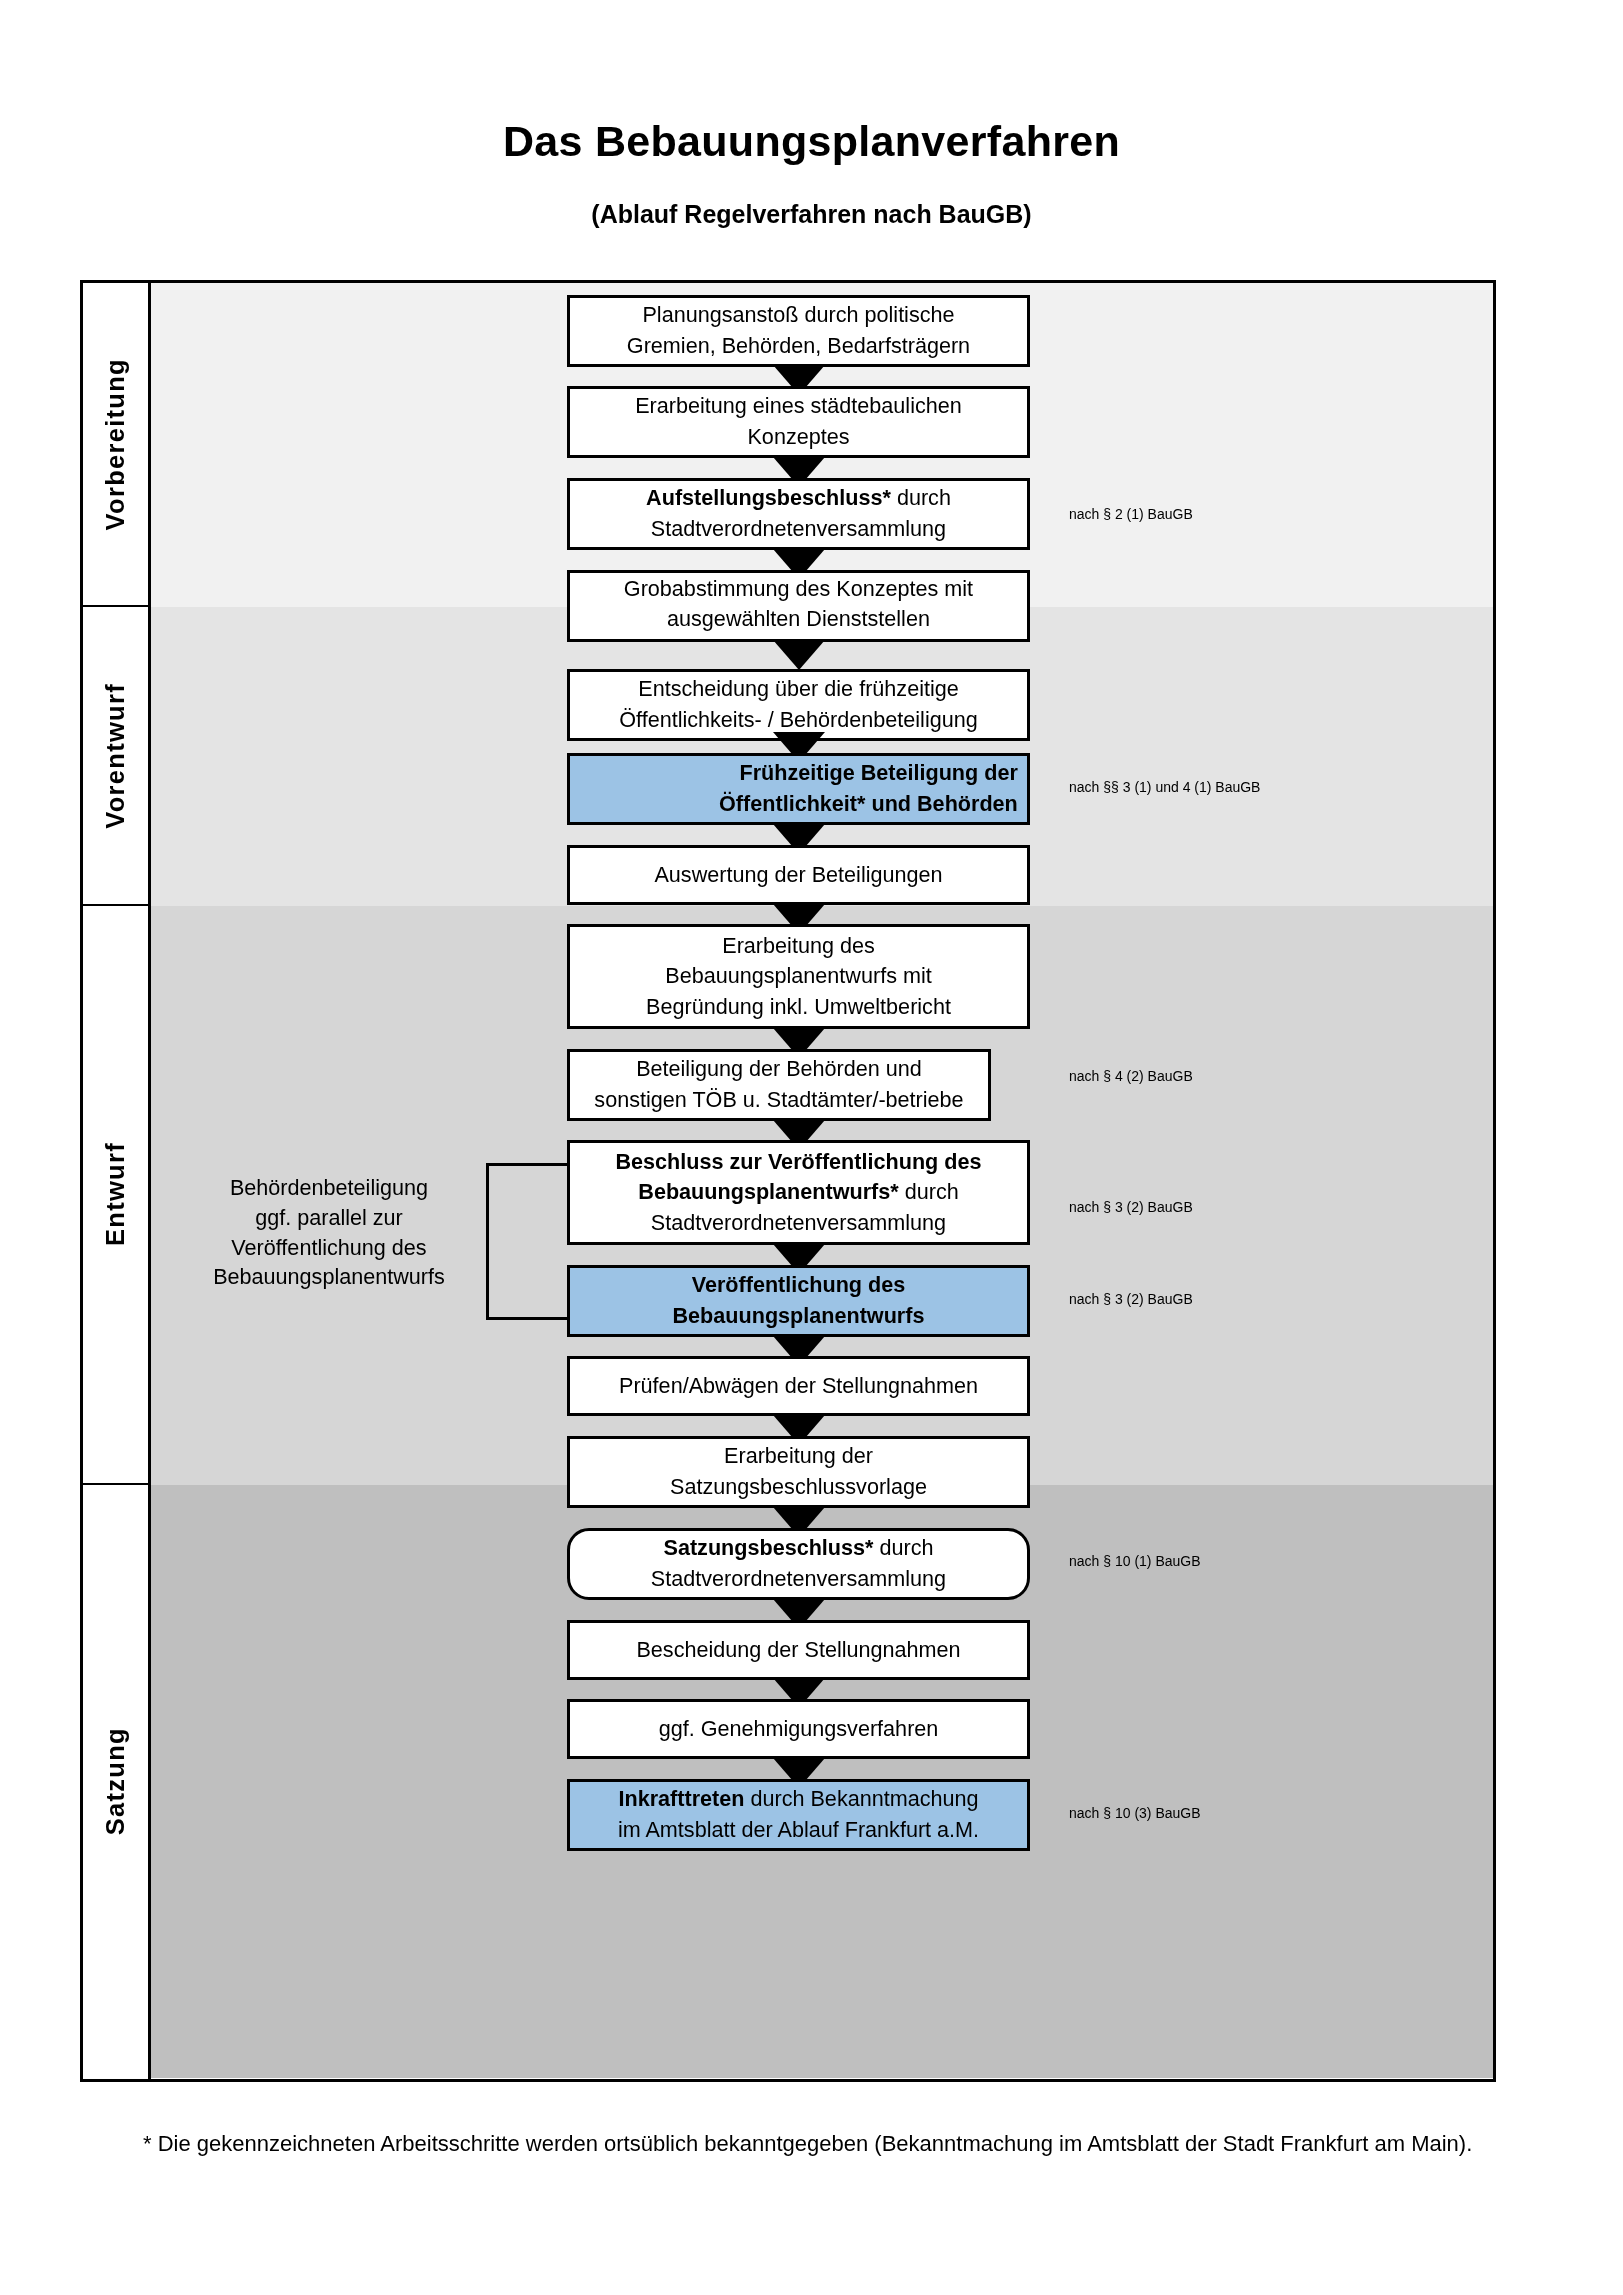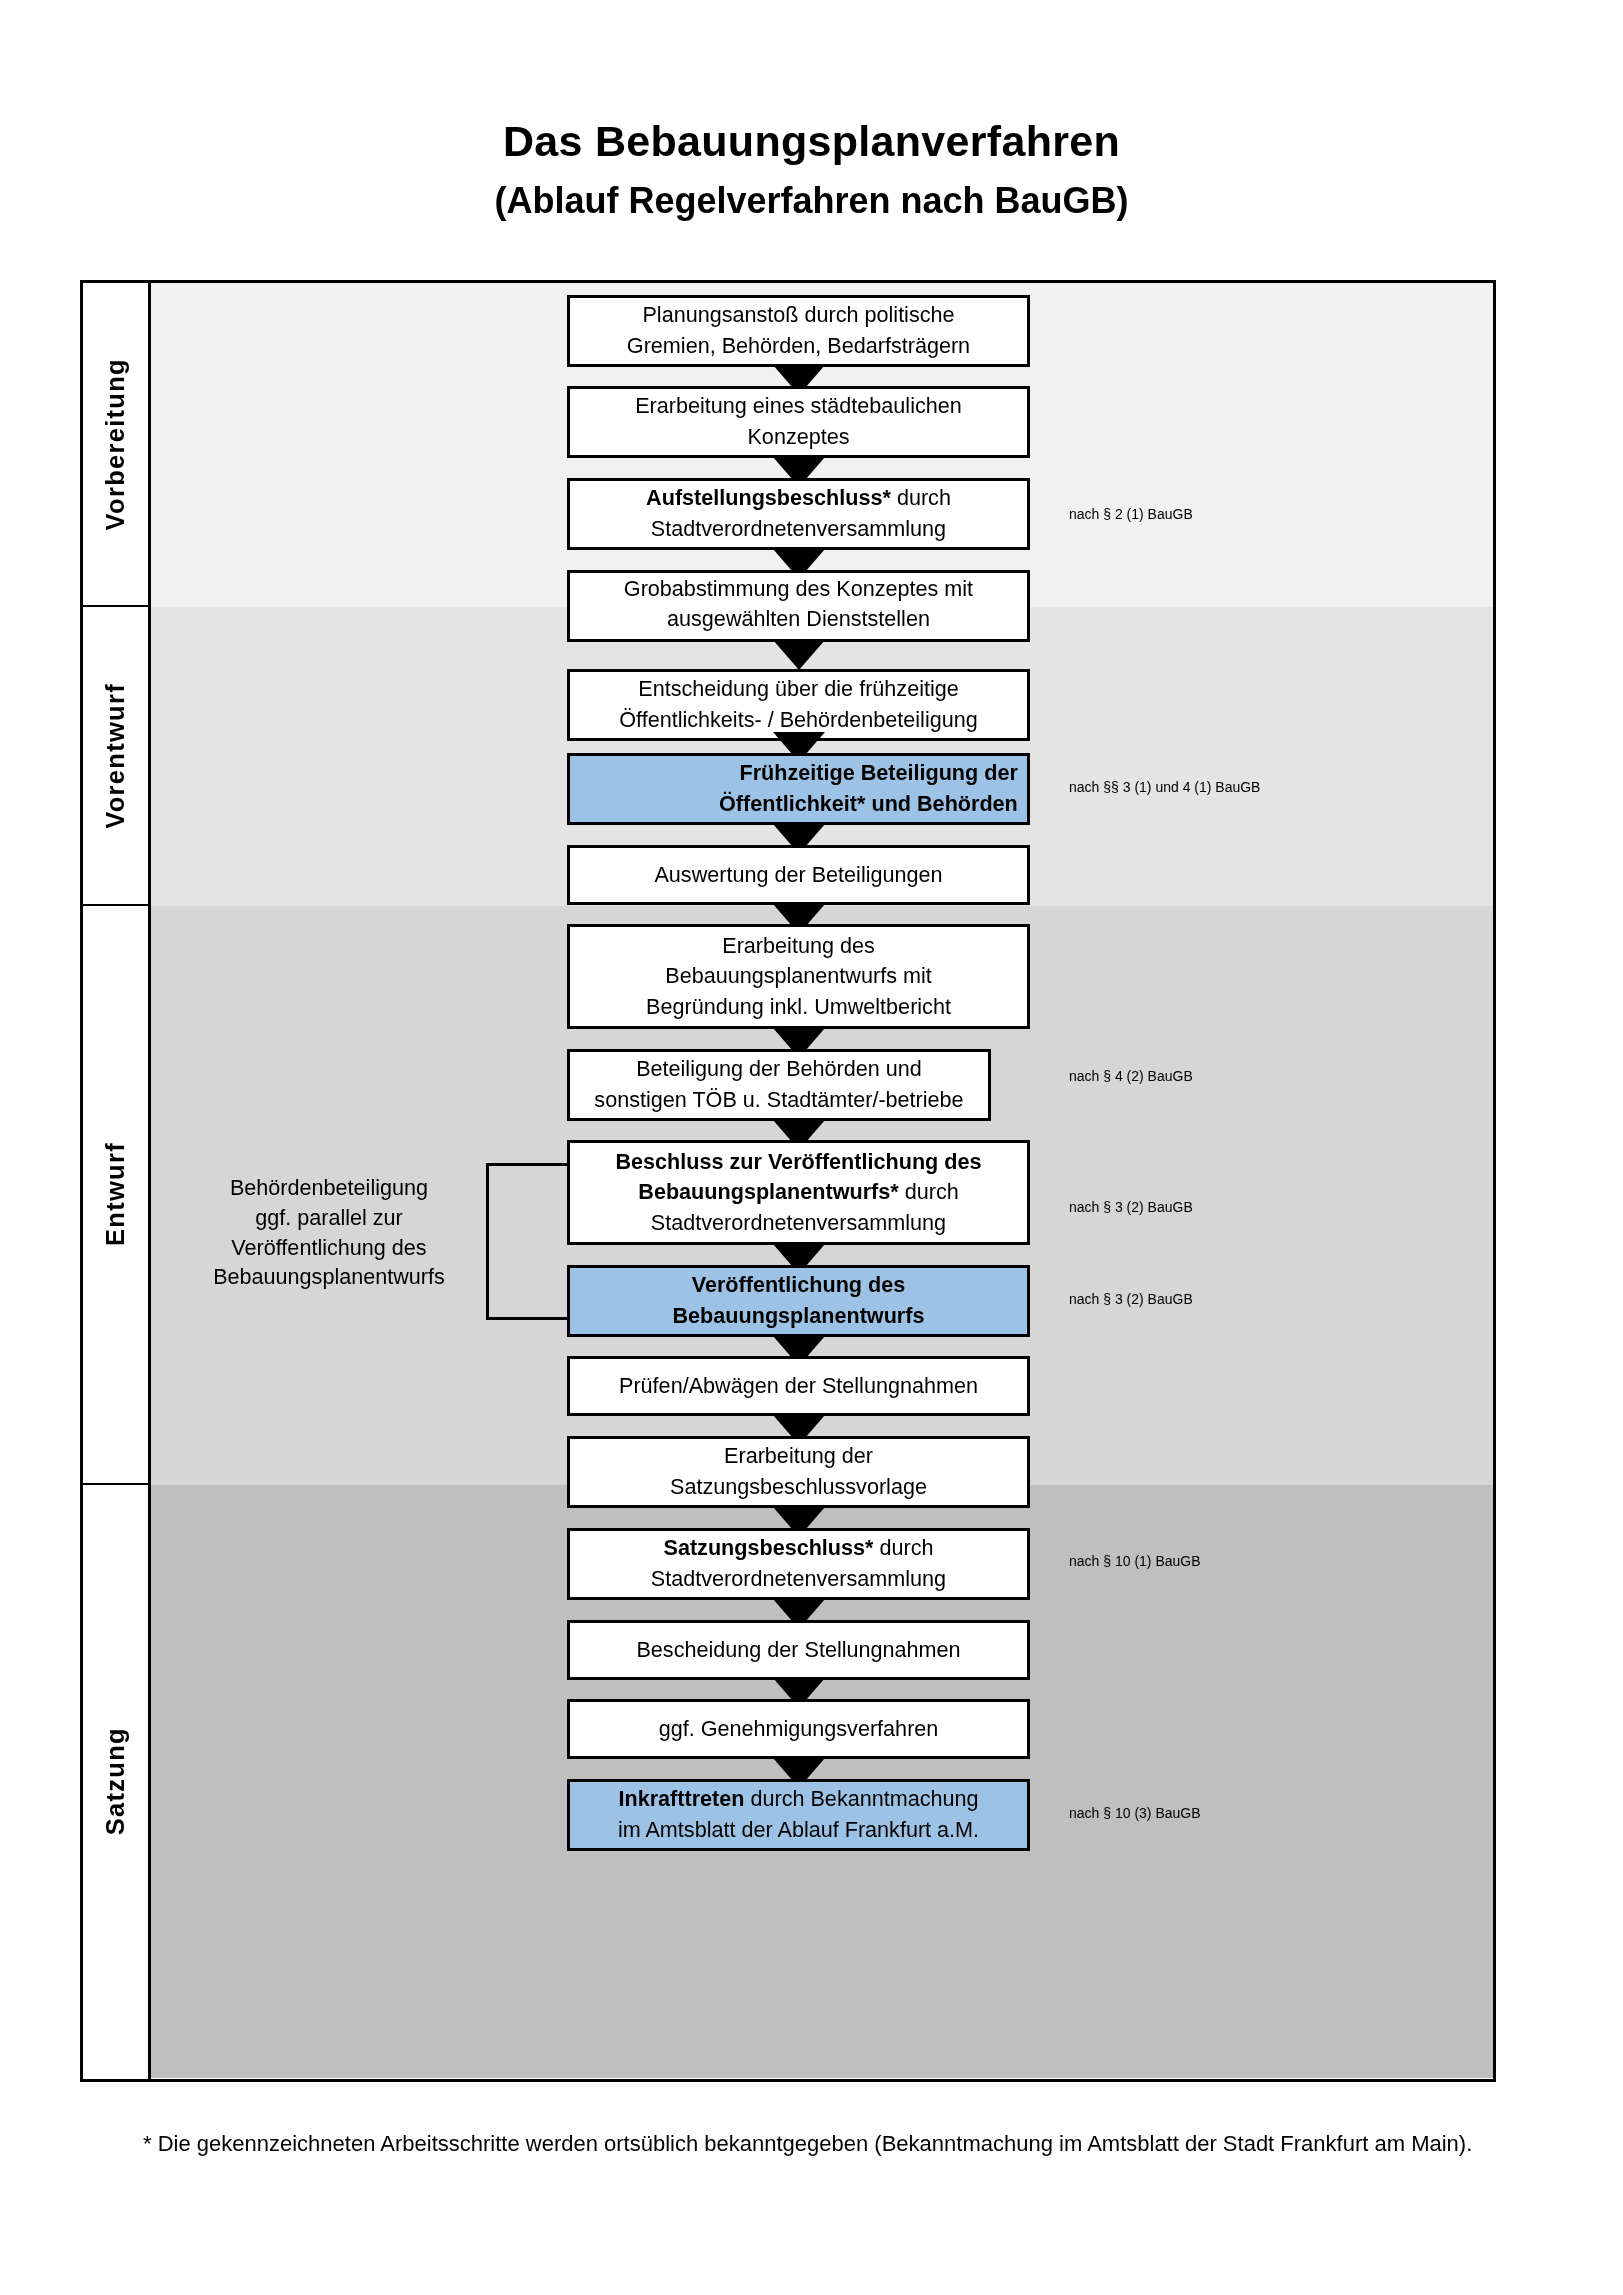--- a/index.html
+++ b/index.html
@@ -26,23 +26,23 @@
     text-align: center;
   }
   .doc-title {
     font-size: 43px;
     font-weight: bold;
     letter-spacing: 0.3px;
     margin: 0;
     line-height: 1.1;
   }
   .doc-subtitle {
-    font-size: 36px;
+    font-size: 25px;
     font-weight: bold;
-    margin: 16px 0 0 0;
+    margin: 36px 0 0 0;
     line-height: 1.1;
   }
 
   
   .diagram-frame {
     position: absolute;
     left: 80px;
     top: 280px;
     width: 1416px;
     height: 1802px;
@@ -308,21 +308,21 @@
   <div class="down-arrow" style="left:690px;top:1132px;"></div>
 
   <div class="pbox" style="left:484px;top:1153px;width:463px;height:72px;">
     <span class="txt">
       <span>Erarbeitung der</span><br>
       <span>Satzungsbeschlussvorlage</span>
     </span>
   </div>
   <div class="down-arrow" style="left:690px;top:1224px;"></div>
 
-  <div class="pbox" style="left:484px;top:1245px;width:463px;height:72px;">
+  <div class="pbox" style="left:484px;top:1245px;width:463px;height:72px;border-radius:22px;">
     <span class="txt">
       <b>Satzungsbeschluss*</b><span> durch</span><br>
       <span>Stadtverordnetenversammlung</span>
     </span>
   </div>
   <div class="down-arrow" style="left:690px;top:1316px;"></div>
 
   <div class="pbox" style="left:484px;top:1337px;width:463px;height:60px;">
     <span class="txt">
       <span>Bescheidung der Stellungnahmen</span>

